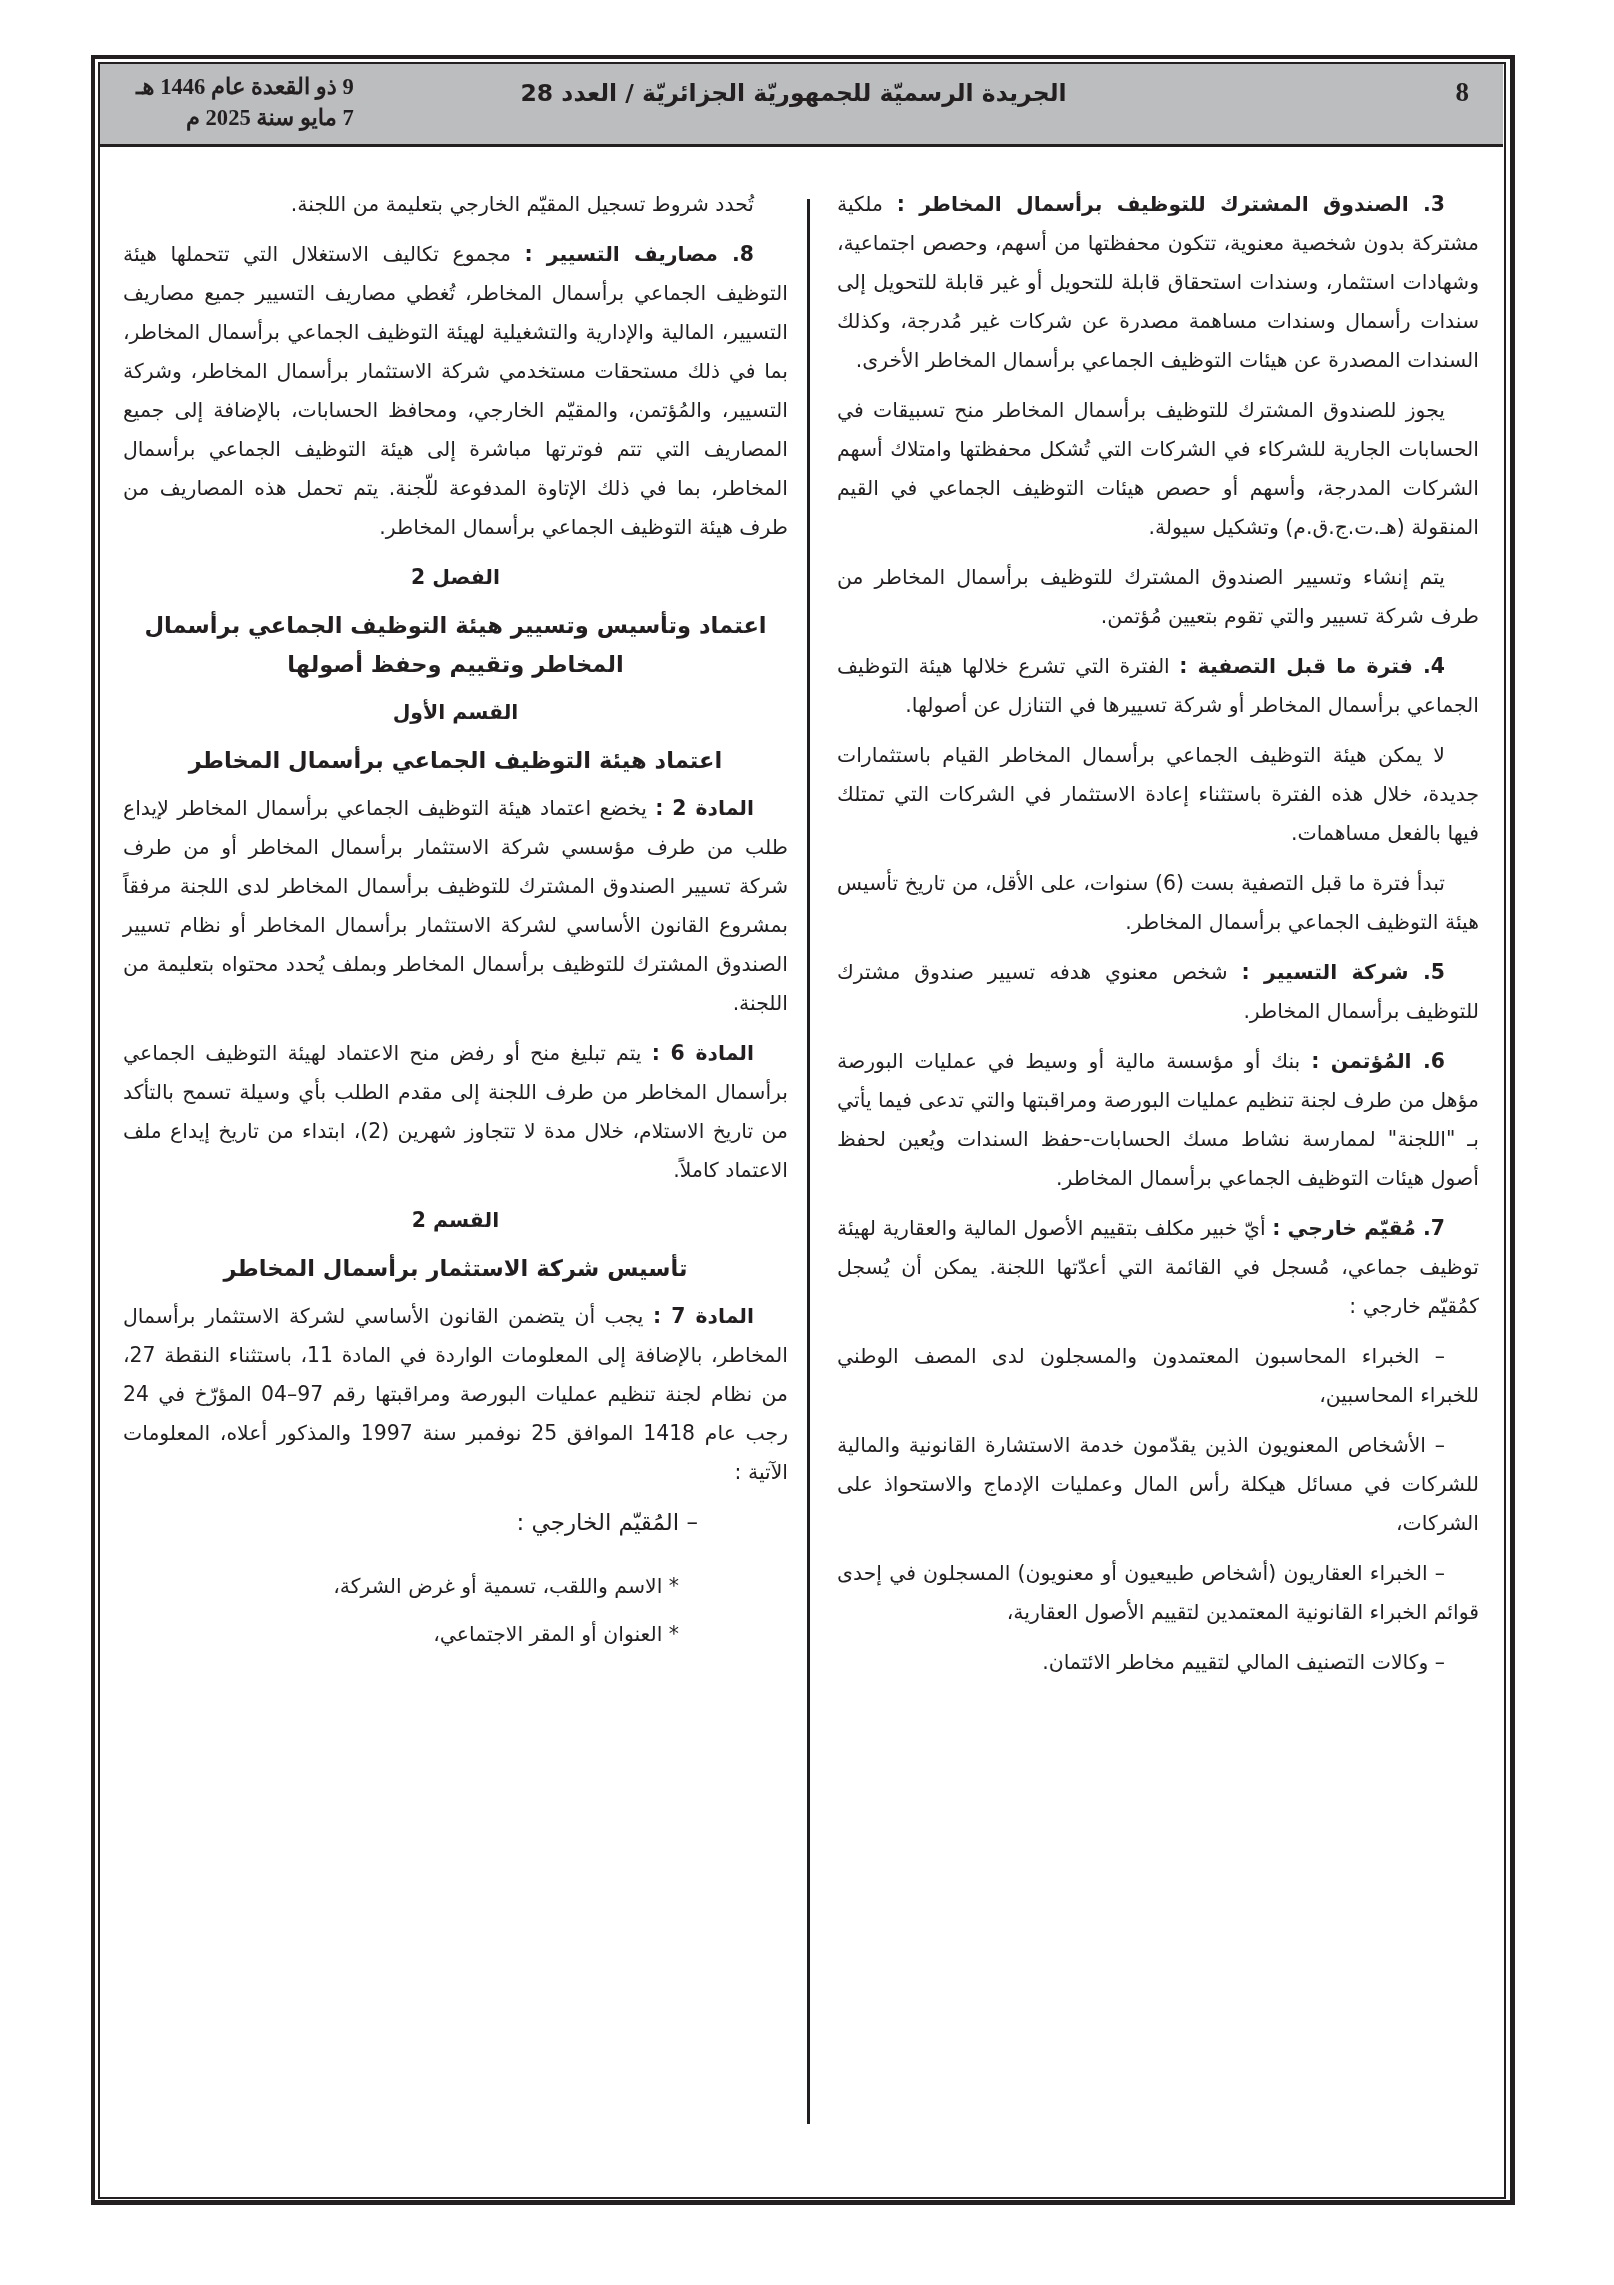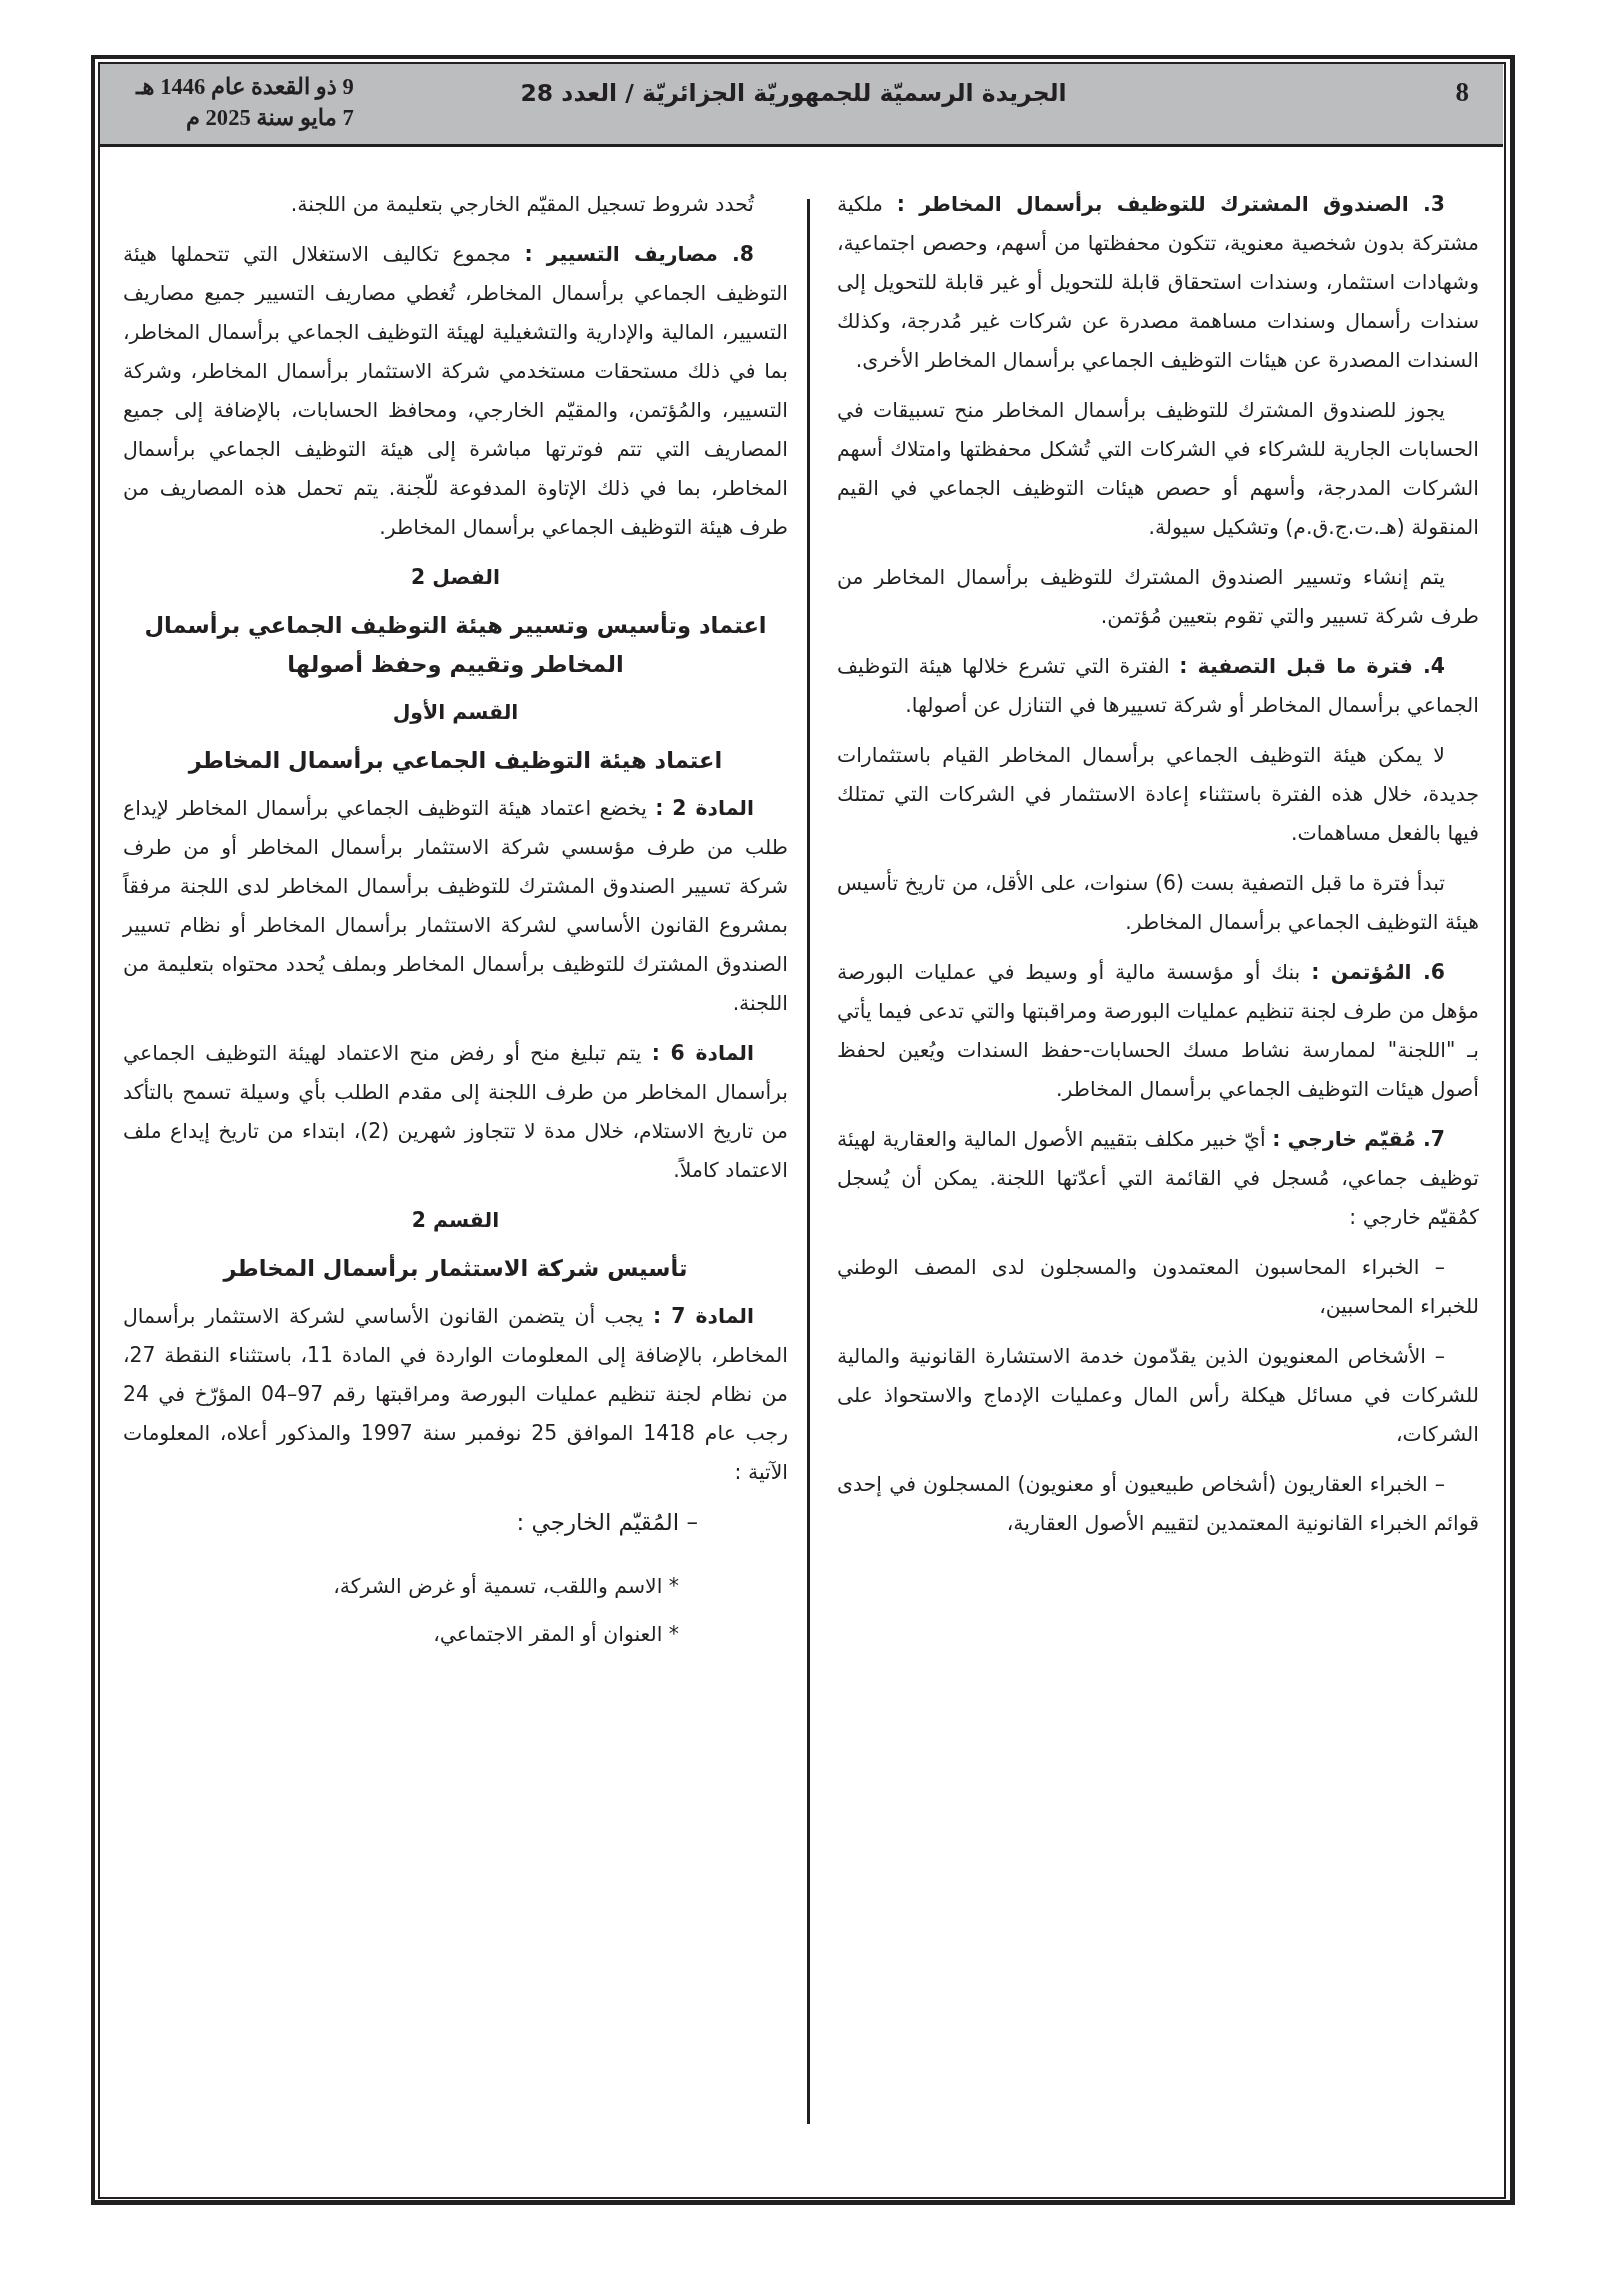--- a/index.html
+++ b/index.html
@@ -81,33 +81,38 @@
   <p>يجوز للصندوق المشترك للتوظيف برأسمال المخاطر منح تسبيقات في الحسابات الجارية للشركاء في الشركات التي تُشكل محفظتها وامتلاك أسهم الشركات المدرجة، وأسهم أو حصص هيئات التوظيف الجماعي في القيم المنقولة (هـ.ت.ج.ق.م) وتشكيل سيولة.</p>
   <p>يتم إنشاء وتسيير الصندوق المشترك للتوظيف برأسمال المخاطر من طرف شركة تسيير والتي تقوم بتعيين مُؤتمن.</p>
 
   <p>
     <span class="bold">4. فترة ما قبل التصفية :</span>
     <span>الفترة التي تشرع خلالها هيئة التوظيف الجماعي برأسمال المخاطر أو شركة تسييرها في التنازل عن أصولها.</span>
   </p>
   <p>لا يمكن هيئة التوظيف الجماعي برأسمال المخاطر القيام باستثمارات جديدة، خلال هذه الفترة باستثناء إعادة الاستثمار في الشركات التي تمتلك فيها بالفعل مساهمات.</p>
   <p>تبدأ فترة ما قبل التصفية بست (6) سنوات، على الأقل، من تاريخ تأسيس هيئة التوظيف الجماعي برأسمال المخاطر.</p>
 
+  <p>
+    <span class="bold">5. شركة التسيير :</span>
+    <span>شخص معنوي هدفه تسيير صندوق مشترك للتوظيف برأسمال المخاطر.</span>
+  </p>
 
   <p>
     <span class="bold">6. المُؤتمن :</span>
     <span>بنك أو مؤسسة مالية أو وسيط في عمليات البورصة مؤهل من طرف لجنة تنظيم عمليات البورصة ومراقبتها والتي تدعى فيما يأتي بـ "اللجنة" لممارسة نشاط مسك الحسابات-حفظ السندات ويُعين لحفظ أصول هيئات التوظيف الجماعي برأسمال المخاطر.</span>
   </p>
 
   <p>
     <span class="bold">7. مُقيّم خارجي :</span>
     <span>أيّ خبير مكلف بتقييم الأصول المالية والعقارية لهيئة توظيف جماعي، مُسجل في القائمة التي أعدّتها اللجنة. يمكن أن يُسجل كمُقيّم خارجي :</span>
   </p>
   <p class="dash-item">– الخبراء المحاسبون المعتمدون والمسجلون لدى المصف الوطني للخبراء المحاسبين،</p>
   <p class="dash-item">– الأشخاص المعنويون الذين يقدّمون خدمة الاستشارة القانونية والمالية للشركات في مسائل هيكلة رأس المال وعمليات الإدماج والاستحواذ على الشركات،</p>
   <p class="dash-item">– الخبراء العقاريون (أشخاص طبيعيون أو معنويون) المسجلون في إحدى قوائم الخبراء القانونية المعتمدين لتقييم الأصول العقارية،</p>
+  <p class="dash-item">– وكالات التصنيف المالي لتقييم مخاطر الائتمان.</p>
 </div>
 
 <div class="col col-left">
   <p>تُحدد شروط تسجيل المقيّم الخارجي بتعليمة من اللجنة.</p>
 
   <p>
     <span class="bold">8. مصاريف التسيير :</span>
     <span>مجموع تكاليف الاستغلال التي تتحملها هيئة التوظيف الجماعي برأسمال المخاطر، تُغطي مصاريف التسيير جميع مصاريف التسيير، المالية والإدارية والتشغيلية لهيئة التوظيف الجماعي برأسمال المخاطر، بما في ذلك مستحقات مستخدمي شركة الاستثمار برأسمال المخاطر، وشركة التسيير، والمُؤتمن، والمقيّم الخارجي، ومحافظ الحسابات، بالإضافة إلى جميع المصاريف التي تتم فوترتها مباشرة إلى هيئة التوظيف الجماعي برأسمال المخاطر، بما في ذلك الإتاوة المدفوعة للّجنة. يتم تحمل هذه المصاريف من طرف هيئة التوظيف الجماعي برأسمال المخاطر.</span>
   </p>
 

